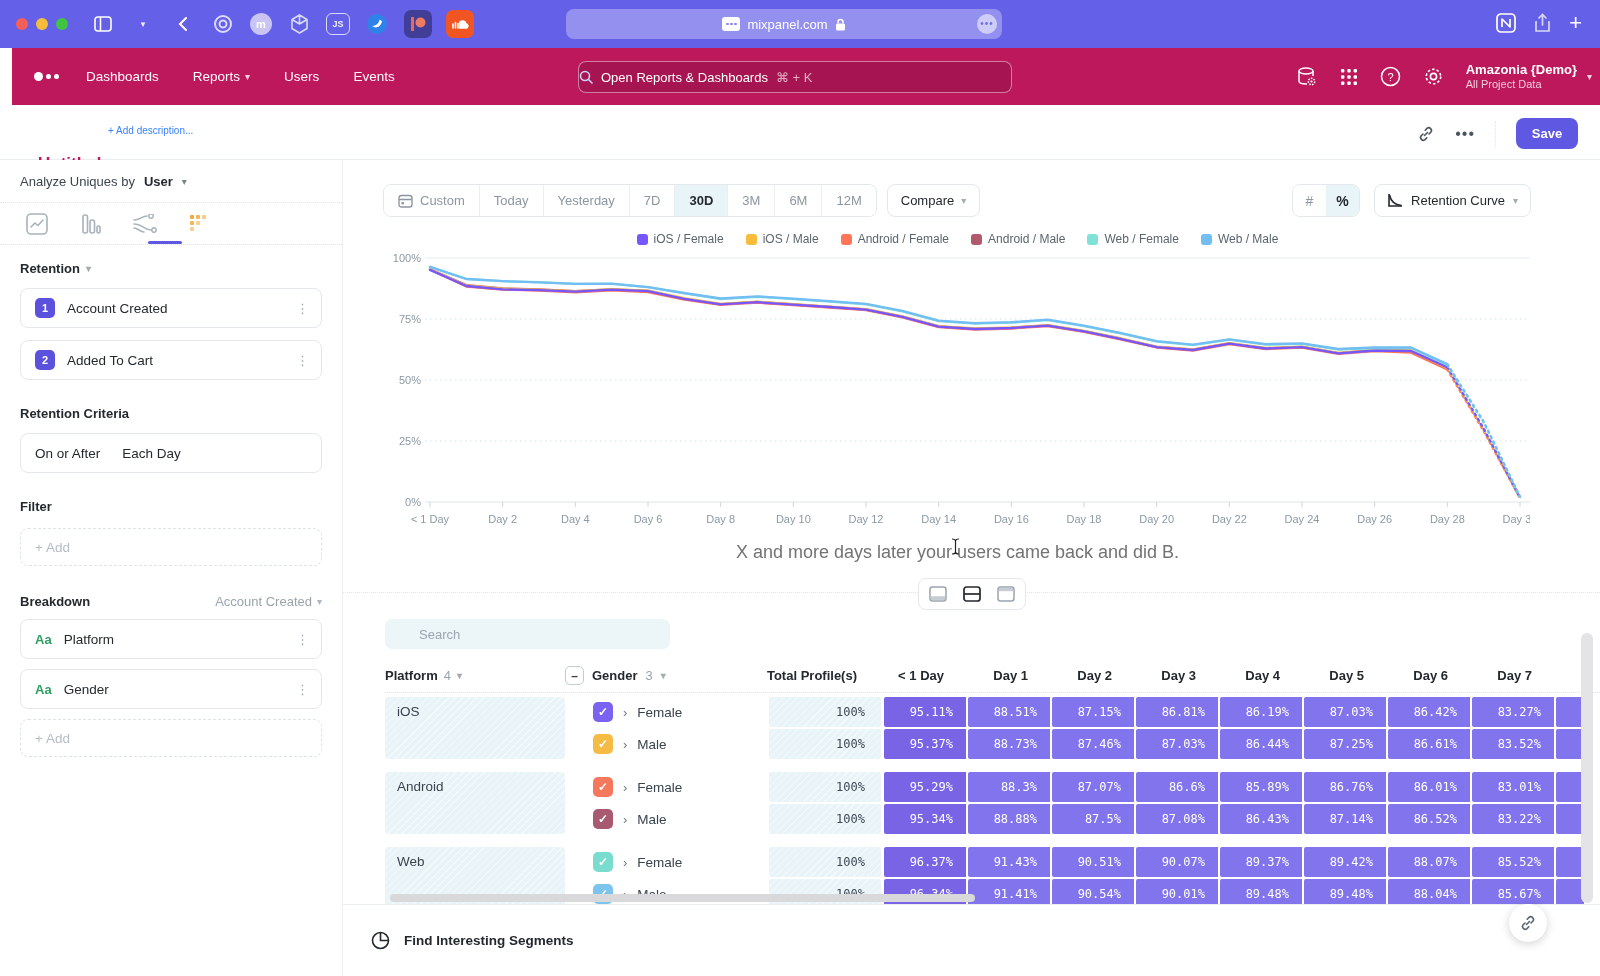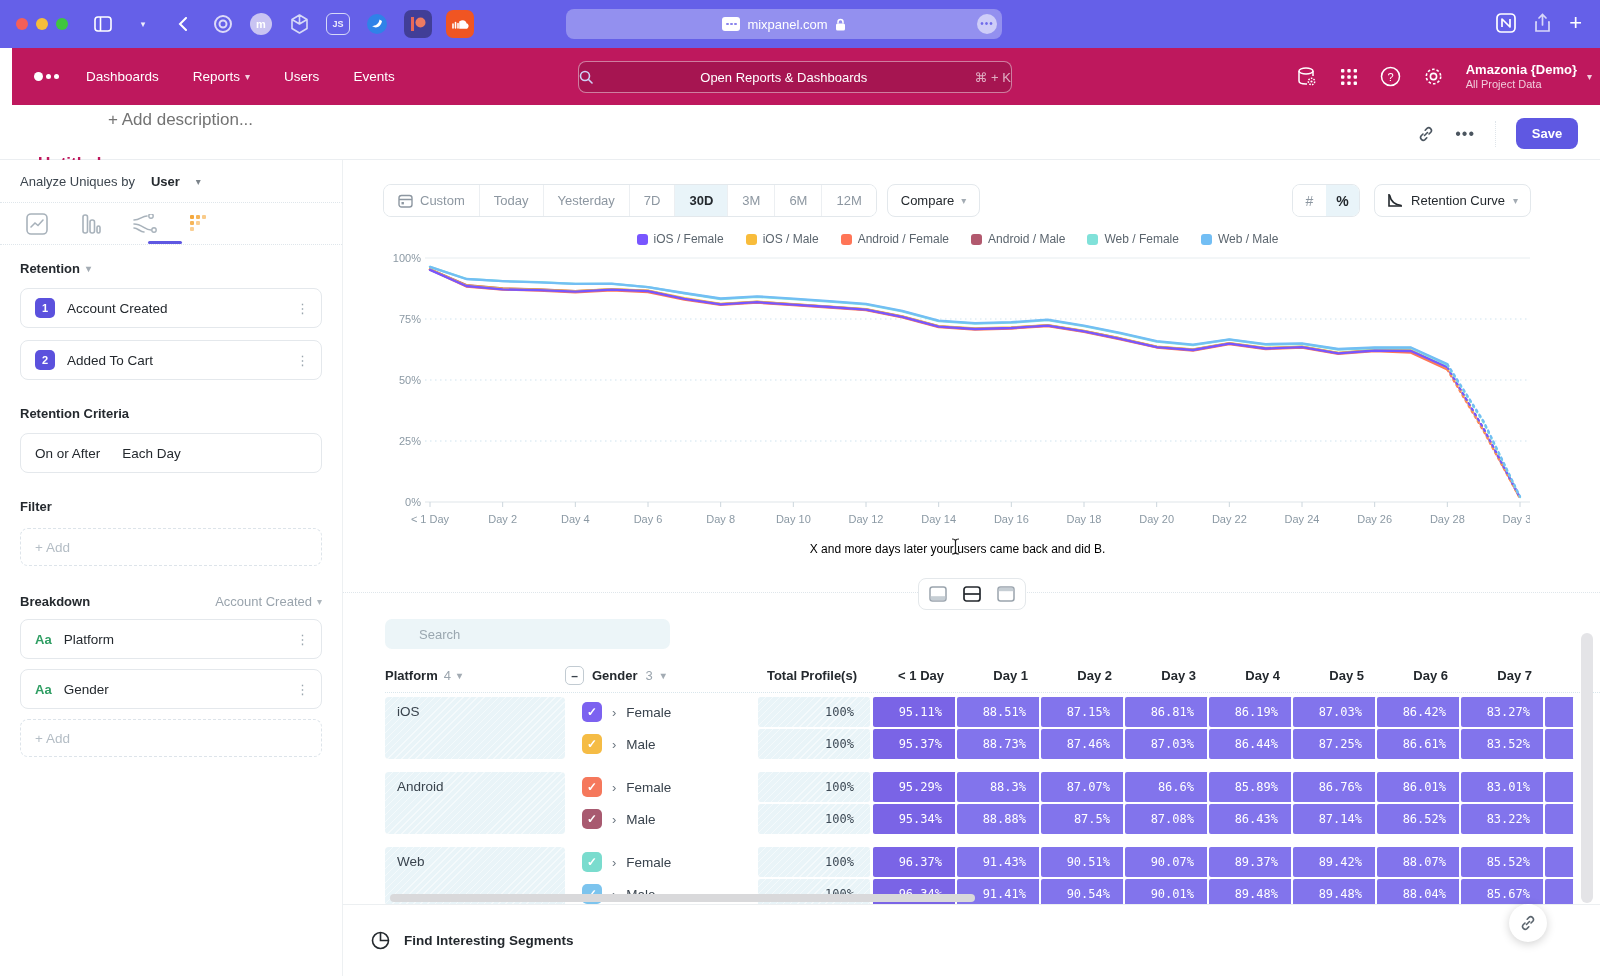--- a/index.html
+++ b/index.html
@@ -20,42 +20,42 @@
     border-radius:50%; color:#6f6aea; font-size:10px; line-height:20px; text-align:center; letter-spacing:1px; }
   #chrome .rights { position:absolute; right:18px; top:10px; display:flex; gap:18px; align-items:center; color:#fff; }
 
   
   #appnav { position:absolute; left:12px; top:48px; width:1600px; height:57px; background:#be185d; color:#fff; }
   #logo { position:absolute; left:22px; top:24px; display:flex; gap:3px; align-items:center; }
   #logo i { background:#fff; border-radius:50%; display:block; }
   #navitems { position:absolute; left:74px; top:0; height:57px; display:flex; align-items:center; gap:34px; font-size:13.5px; }
   .navitem { display:flex; align-items:center; gap:5px; cursor:default; }
   #navsearch { position:absolute; left:566px; top:13px; width:434px; height:32px; background:rgba(0,0,0,.12);
-    border:1px solid rgba(255,255,255,.45); border-radius:8px; display:flex; align-items:center; justify-content:space-between;
+    border:1px solid rgba(255,255,255,.45); border-radius:8px; display:flex; align-items:center; justify-content:flex-start;
     gap:8px; font-size:13px; color:#fff; }
   #navsearch .sc { color:rgba(255,255,255,.65); }
   #navright { position:absolute; right:20px; top:0; height:57px; display:flex; align-items:center; gap:22px; }
   #acct { text-align:left; line-height:1.25; }
   #acct .a1 { font-size:13px; font-weight:bold; }
   #acct .a2 { font-size:11px; color:rgba(255,255,255,.78); }
   .chev { font-size:10px; opacity:.8; }
 
   
   #titlerow { position:absolute; left:0; top:105px; width:1600px; height:55px; background:#fff; border-bottom:1px solid #ebeef1; }
   #titlerow .title { position:absolute; left:38px; top:18px; font-size:17px; font-weight:bold; color:#be185d;margin-top:31px; }
-  #titlerow .desc { position:absolute; left:108px; top:5px; font-size:17px; color:#737373; }
+  #titlerow .desc { position:absolute; left:108px; top:20px; font-size:10px; color:#3b82f6; }
   #titlerow .acts { position:absolute; right:22px; top:13px; display:flex; align-items:center; gap:20px; color:#55606a; }
   #savebtn { background:#5f58e2; color:#fff; border:none; border-radius:8px; width:62px; height:31px; font-size:13px; font-weight:bold; }
   .vdots-sep { width:1px; height:26px; border-left:1px dotted #dfe5ea; }
 
   
   #sidebar { position:absolute; left:0; top:160px; width:343px; height:816px; background:#fff; border-right:1px solid #edf0f2; }
   .sb-sec { padding:0 20px; }
   .sb-dot-b { border-bottom:1px dotted #dfe6eb; }
-  #analyze { height:43px; display:flex; align-items:center; gap:16px; font-size:13px; color:#3c454e; }
+  #analyze { height:43px; display:flex; align-items:center; gap:9px; font-size:13px; color:#3c454e; }
   #analyze b { color:#24292e; font-weight:bold; }
   #tabs { height:42px; display:flex; align-items:flex-start; gap:20px; padding-top:8px; position:relative; }
   .tabicon { width:34px; height:26px; display:flex; align-items:center; justify-content:center; }
   #tab-underline { position:absolute; left:148px; bottom:0; width:34px; height:3px; background:#5f58e2; border-radius:2px; }
   .sb-label { font-size:13px; font-weight:bold; color:#24292e; display:flex; align-items:center; gap:6px; }
   .sb-card { border:1px solid #e4e8ec; border-radius:8px; height:40px; display:flex; align-items:center; padding:0 12px 0 14px; gap:12px;
     font-size:13.5px; color:#24292e; background:#fff; position:relative; }
   .sb-card .kebab { position:absolute; right:12px; color:#9aa5ae; font-size:13px; }
   .numbadge { width:20px; height:20px; border-radius:5px; background:#5b51dd; color:#fff; font-size:11px; font-weight:bold;
     display:flex; align-items:center; justify-content:center; }
@@ -82,21 +82,21 @@
   .nfbtn { width:33px; display:flex; align-items:center; justify-content:center; font-size:14px; color:#8d97a1; background:#fff; }
   .nfbtn.sel { background:#e9f4f9; color:#24292e; font-weight:bold; }
   #charttype { position:absolute; right:69px; top:24px; height:33px; border:1px solid #e3e8ec; border-radius:8px; background:#fff;
     display:flex; align-items:center; gap:8px; padding:0 12px; font-size:13px; color:#24292e; }
 
   #legend { position:absolute; left:42px; top:72px; width:1145px; display:flex; justify-content:center; gap:22px; font-size:12px; color:#5b656e; }
   .lgi { display:flex; align-items:center; gap:6px; }
   .lgsw { width:11px; height:11px; border-radius:3px; }
 
   #chartwrap { position:absolute; left:42px; top:90px; width:1145px; height:278px; }
-  #caption { position:absolute; left:42px; top:382px; width:1145px; text-align:center; font-size:12px; color:#000000; }
+  #caption { position:absolute; left:42px; top:382px; width:1145px; text-align:center; font-size:18px; color:#737373; }
   #ibeam { position:absolute; left:608px; top:378px; }
 
   #viewtoggle { position:absolute; left:0; right:0; top:418px; display:flex; justify-content:center; z-index:3; }
   #vt-inner { background:#fff; border:1px solid #e4e8eb; border-radius:8px; display:flex; padding:4px; gap:4px; }
   .vtbtn { width:30px; height:22px; display:flex; align-items:center; justify-content:center; border-radius:5px; }
 
   #tablesec { position:absolute; left:0; right:0; top:432px; bottom:56px; border-top:1px dotted #dfe6eb; overflow:hidden; }
   #tsearch { position:absolute; left:42px; top:26px; width:285px; height:30px; background:#ecf5f8; border:none; border-radius:7px;
     padding:0 10px 0 34px; font-size:13px; color:#33404a; outline:none; }
   #tsearch::placeholder { color:#9aa7b0; }
@@ -107,21 +107,21 @@
   .hc-platform { width:180px; display:flex; gap:6px; align-items:center; font-weight:bold; }
   .hc-gender { width:193px; display:flex; gap:8px; align-items:center; font-weight:bold; }
   .hcount { color:#9aa4ad; font-weight:normal; }
   .hc-total { width:115px; text-align:right; padding-right:16px; font-weight:bold; }
   .hc-day { width:84px; text-align:right; padding-right:13px; font-weight:bold; }
   .hchk { width:19px; height:19px; border:1.5px solid #c2cbd2; border-radius:5px; display:flex; align-items:center;
     justify-content:center; color:#39424b; font-weight:bold; font-size:12px; background:#fff; }
 
   #tbody { position:absolute; left:42px; top:104px; right:0; }
   .tgroup { display:flex; margin-bottom:13px; }
-  .pcell { width:180px; margin-right:3px; border-radius:4px; padding:7px 12px; font-size:13.5px; color:#39434d; }
+  .pcell { width:180px; margin-right:14px; border-radius:4px; padding:7px 12px; font-size:13.5px; color:#39434d; }
   .hatch { background:#e9f4f8;
     background-image:repeating-linear-gradient(135deg, rgba(255,255,255,.5) 0 1px, rgba(255,255,255,0) 1px 5px); }
   .grows { display:flex; flex-direction:column; gap:2px; }
   .trow { display:flex; height:30px; }
   .gcell { width:190px; display:flex; align-items:center; gap:10px; padding-left:14px; font-size:13.5px; color:#39434d; background:#fff; }
   .cbx { width:20px; height:20px; border-radius:5px; color:#fff; font-size:12px; font-weight:bold; display:flex;
     align-items:center; justify-content:center; }
   .expander { color:#6b7680; font-size:13px; }
   .tcell { width:112px; margin-right:3px; border-radius:3px; text-align:right; padding-right:16px; line-height:30px;
     font-size:12px; color:#3c4854; }

